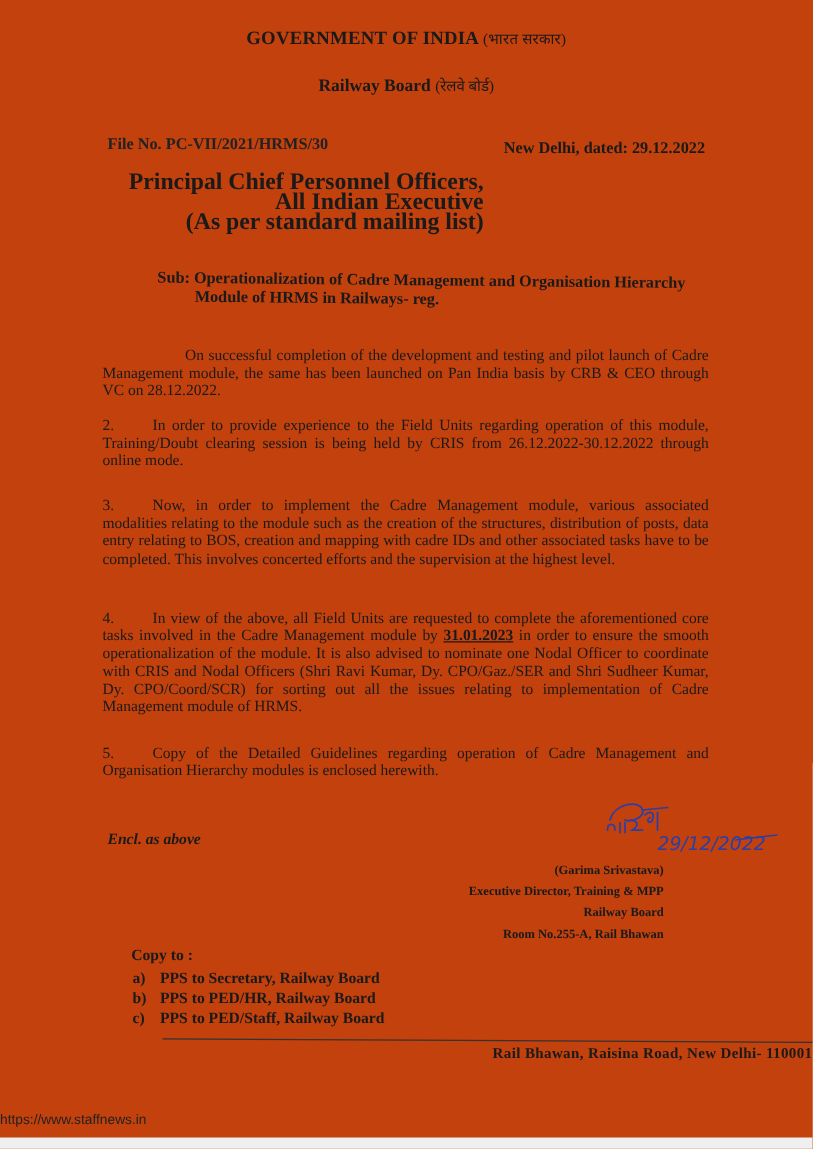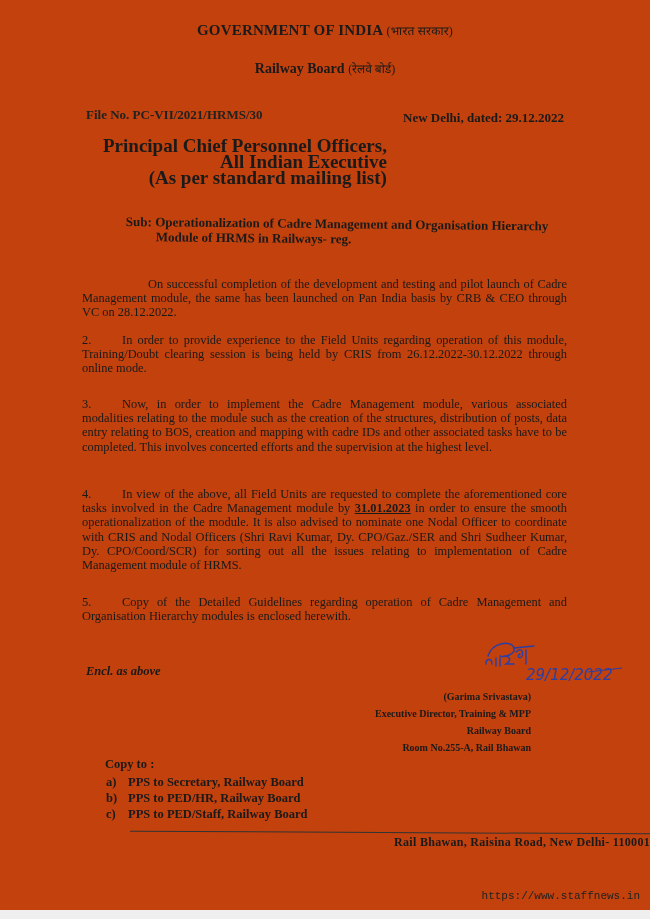--- a/index.html
+++ b/index.html
@@ -27,21 +27,21 @@
   .p5 { top:595px; }
   .u { text-decoration:underline; font-weight:bold; }
   .encl { left:86px; top:664px; font-size:12.5px; font-style:italic; font-weight:bold; }
   .sign { left:470px; top:634px; width:160px; height:60px; }
   .sigblock { left:316px; top:688px; width:215px; text-align:right; font-size:10px; font-weight:bold; line-height:17px; }
   .copyto { left:78px; top:757px; font-size:12.5px; font-weight:bold;margin-left:27px; }
   .cclist { left:106px; top:774px; font-size:12.5px; font-weight:bold; line-height:16px; }
   .cclist .lbl { display:inline-block; width:22px; }
   .footline { left:130px; top:832px; width:520px; height:0; border-top:1.5px solid #333; transform:rotate(0.3deg); }
   .footaddr { left:0; width:650px; top:835px; text-align:right; font-size:12px; font-weight:bold; letter-spacing:0.3px; }
-  .url { left:0; width:640px; top:890px; text-align:right; font-family:Liberation Mono, monospace; font-size:11px; color:#222; }
+  .url { left:0; width:640px; top:890px; text-align:left; font-family:Liberation Sans, sans-serif; font-size:11px; color:#222; }
   .pagebottom { left:0; top:910px; width:650px; height:9px; background:#efefef; }
 </style>
 </head>
 <body>
 
 <div class="page">
 
   <div class="abs hdr h1">
     <span>GOVERNMENT OF INDIA</span>
     <span class="hi">(भारत सरकार)</span>

